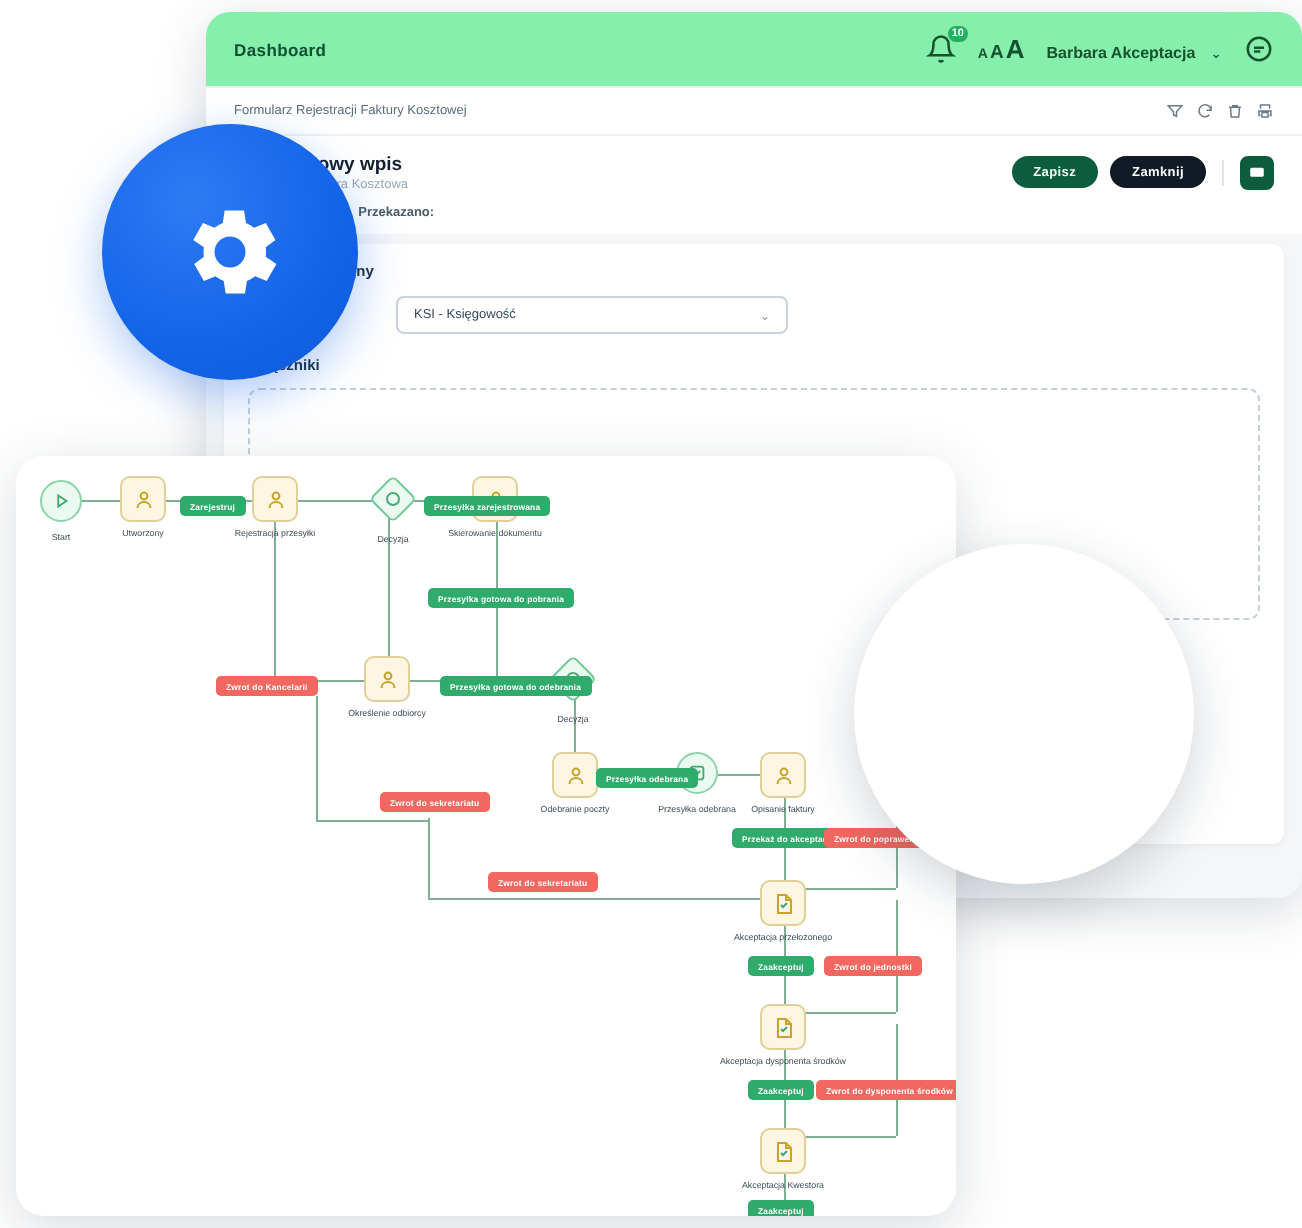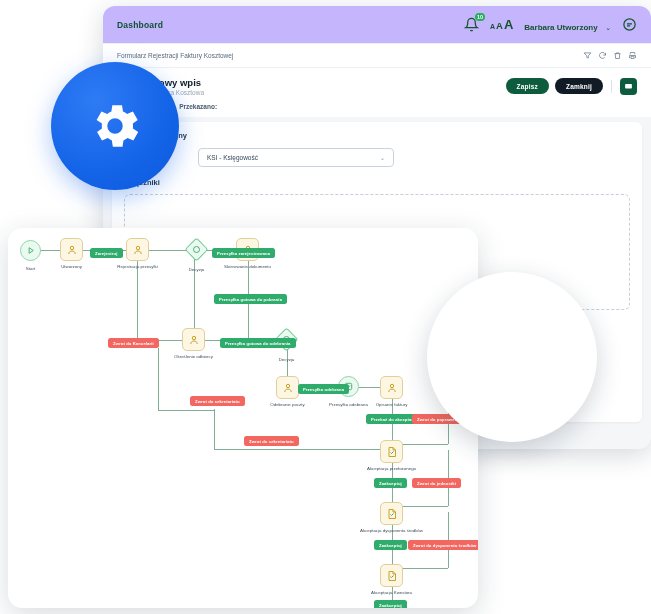--- a/index.html
+++ b/index.html
@@ -14,21 +14,21 @@
   
   .app-window {
     position: absolute; left: 103px; top: 6px;
     width: 548px; height: 443px;
     background: #f4f6f8;
     border-radius: 12px;
     box-shadow: 0 6px 26px rgba(22,40,60,0.18);
     overflow: hidden;
   }
   .app-topbar {
-    height: 38px; background: #c4b5fd;
+    height: 38px; background: #86efac;
     display: flex; align-items: center; padding: 0 14px;
     border-bottom: 1px solid #eef1f4;
   }
   .dash-label { font-size: 8.5px; color: #0f5132; font-weight: 600; letter-spacing: .2px; }
   .topbar-right { margin-left: auto; display: flex; align-items: center; gap: 11px; }
   .bell-wrap { position: relative; width: 15px; height: 15px; }
   .bell-badge {
     position: absolute; top: -4px; right: -6px;
     background: #27ae60; color: #fff;
     font-size: 5.4px; line-height: 8px; height: 8px; min-width: 10px;
@@ -191,21 +191,21 @@
             <path d="M13.7 21a2 2 0 0 1-3.4 0"></path>
           </svg>
           <span class="bell-badge">10</span>
         </span>
         <span class="font-sizes">
           <span class="s1">A</span>
           <span class="s2">A</span>
           <span class="s3">A</span>
         </span>
         <span>
-          <span class="user-name">Barbara Utworzony</span>
+          <span class="user-name">Barbara Akceptacja</span>
           <span class="caret">⌄</span>
         </span>
         <span class="chat-icon">
           <svg viewBox="0 0 24 24" fill="none" stroke="#14532d" stroke-width="2">
             <circle cx="12" cy="12" r="9"></circle>
               <path d="M8 11h8M8 14h5"></path>
           </svg>
         </span>
       </div>
     </div>

